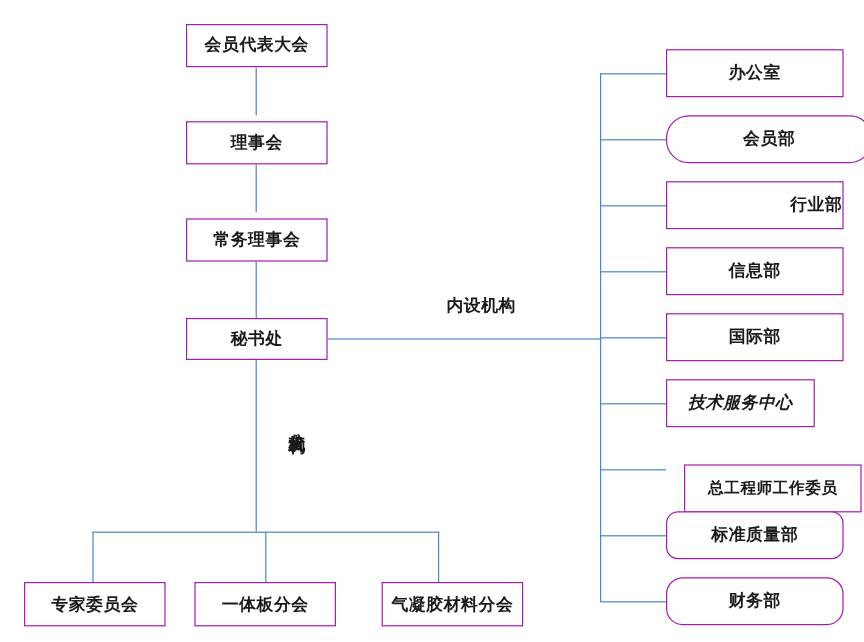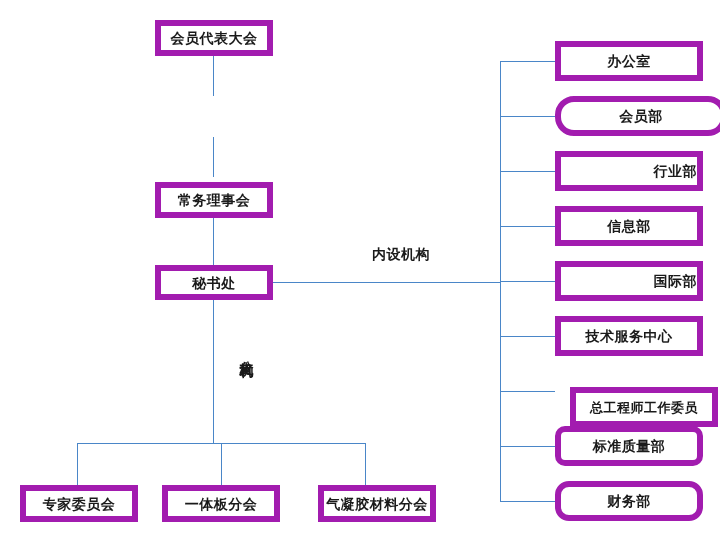--- a/index.html
+++ b/index.html
@@ -13,21 +13,21 @@
   #org-chart {
     position: relative;
     width: 720px;
     height: 535px;
     background: #ffffff;
     overflow: hidden;
   }
   .node {
     position: absolute;
     box-sizing: border-box;
-    border: 6px solid #a21caf;
+    border: 1px solid #a21caf;
     background: #ffffff;
     display: flex;
     align-items: center;
     justify-content: center;
     color: #1a1a1a;
     font-size: 14px;
     font-weight: bold;
     letter-spacing: 0.5px;
     line-height: 1;
     white-space: nowrap;
@@ -72,20 +72,23 @@
 
   <div class="connector v" style="left:213px; top:56px; height:40px;"></div>
   <div class="connector v" style="left:213px; top:137px; height:40px;"></div>
   <div class="connector v" style="left:213px; top:218px; height:47px;"></div>
   <div class="connector v" style="left:213px; top:300px; height:143px;"></div>
 
   <div class="node" style="left:155px; top:20px; width:118px; height:36px;">
     <span>会员代表大会</span>
   </div>
 
+  <div class="node" style="left:155px; top:101px; width:118px; height:36px;">
+    <span>理事会</span>
+  </div>
 
   <div class="node" style="left:155px; top:182px; width:118px; height:36px;">
     <span>常务理事会</span>
   </div>
 
   <div class="node" style="left:155px; top:265px; width:118px; height:35px;">
     <span>秘书处</span>
   </div>
 
   <div class="connector h" style="left:273px; top:282px; width:228px;"></div>
@@ -109,24 +112,24 @@
   </div>
   <div class="node" style="left:555px; top:96px; width:172px; height:40px;border-radius:19px;">
     <span>会员部</span>
   </div>
   <div class="node" style="left:555px; top:151px; width:148px; height:40px;justify-content:flex-end;">
     <span>行业部</span>
   </div>
   <div class="node" style="left:555px; top:206px; width:148px; height:40px;">
     <span>信息部</span>
   </div>
-  <div class="node" style="left:555px; top:261px; width:148px; height:40px;justify-content:flex-end;">
+  <div class="node" style="left:555px; top:261px; width:148px; height:40px;">
     <span>国际部</span>
   </div>
-  <div class="node" style="left:555px; top:316px; width:148px; height:40px;">
+  <div class="node" style="left:555px; top:316px; width:124px; height:40px;font-style:italic;">
     <span>技术服务中心</span>
   </div>
   <div class="node small" style="left:570px; top:371px; width:148px; height:40px;margin-top:16px;">
     <span>总工程师工作委员</span>
   </div>
   <div class="node" style="left:555px; top:426px; width:148px; height:40px;border-radius:10px;">
     <span>标准质量部</span>
   </div>
   <div class="node" style="left:555px; top:481px; width:148px; height:40px;border-radius:14px;">
     <span>财务部</span>

